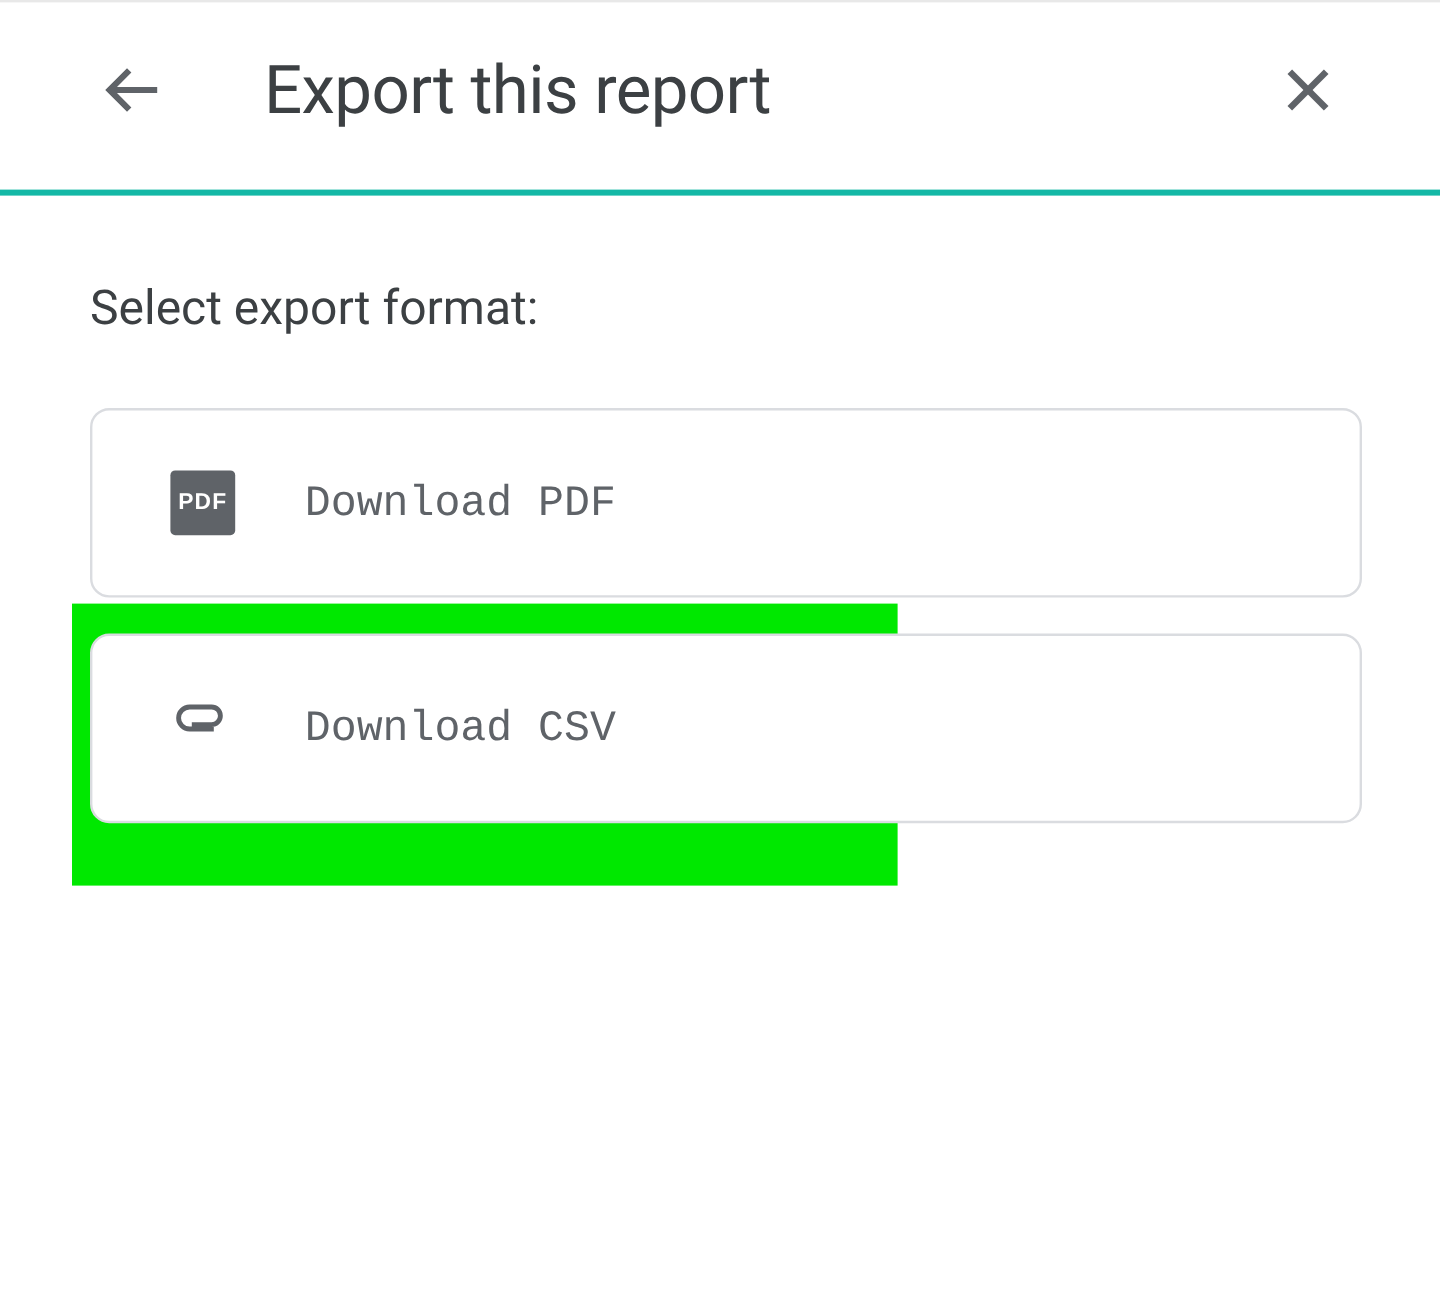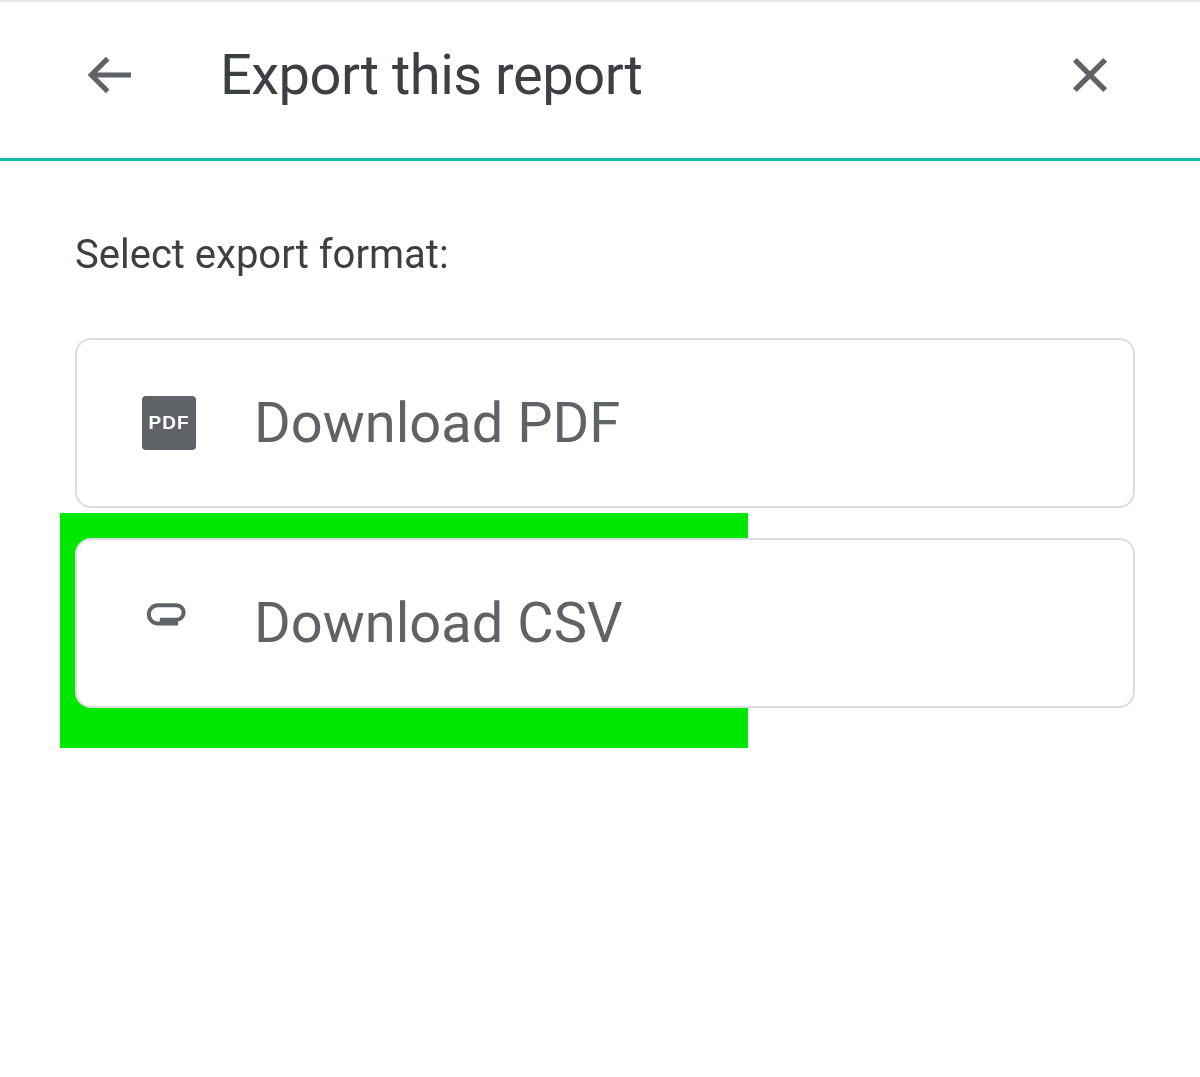--- a/index.html
+++ b/index.html
@@ -16,21 +16,21 @@
     }
     .container {
       width: 100%;
       height: 100%;
       border-top: 2px solid #e8e8e8;
     }
     .header {
       display: flex;
       align-items: center;
       padding: 40px 80px 50px 80px;
-      border-bottom: 3px solid #14b8a6;
+      border-bottom: 5px solid #14b8a6;
       position: relative;
     }
     .back-btn {
       cursor: pointer;
       color: #5f6368;
       display: flex;
       align-items: center;
       justify-content: center;
       width: 60px;
       height: 60px;
@@ -85,24 +85,25 @@
     .option-icon {
       width: 54px;
       height: 54px;
       display: flex;
       align-items: flex-start;
       justify-content: center;
       color: #5f6368;
       flex-shrink: 0;
     }
     .option-label {
-      font-size: 56px;
+      font-size: 36px;
       color: #5f6368;
       margin-left: 58px;
       font-weight: 400;
+      font-family: Liberation Mono, monospace;
     }
     .pdf-icon {
       background: #5f6368;
       color: #fff;
       width: 54px;
       height: 54px;
       border-radius: 4px;
       display: flex;
       align-items: center;
       justify-content: center;

